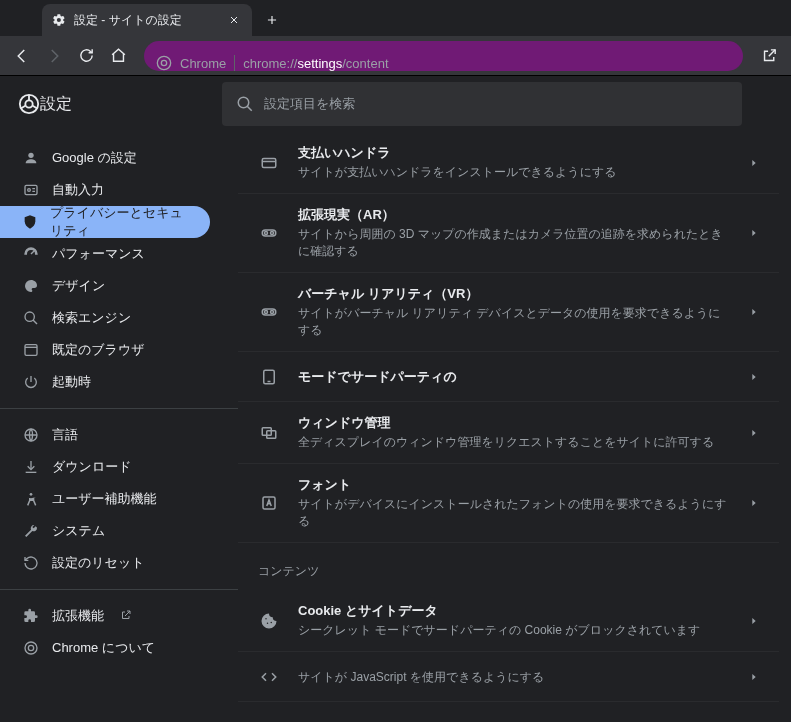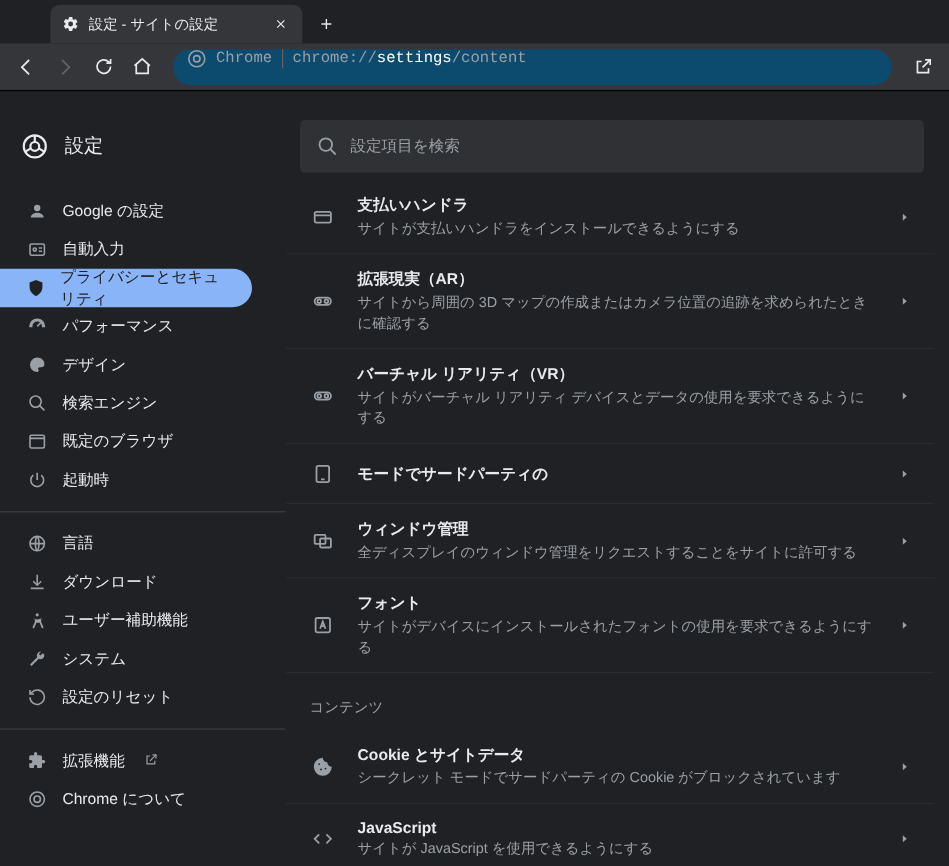--- a/index.html
+++ b/index.html
@@ -31,28 +31,28 @@
   .tabstrip{height:36px;background:var(--bg-tabbar);display:flex;align-items:flex-end;padding:0 6px;}
   .tab{height:32px;background:var(--bg-tab);border-radius:8px 8px 0 0;display:flex;align-items:center;gap:8px;padding:0 10px;min-width:210px;margin-left:36px;}
   .tab .gear{width:14px;height:14px;}
   .tab .title{flex:1;font-size:12px;color:var(--fg);}
   .tab .close{width:16px;height:16px;display:flex;align-items:center;justify-content:center;color:var(--fg-dim);border-radius:50%;}
   .newtab{width:28px;height:28px;display:flex;align-items:center;justify-content:center;margin-left:6px;margin-bottom:2px;color:var(--fg);}
   
   .toolbar{height:40px;background:var(--bg-toolbar);display:flex;align-items:center;gap:4px;padding:0 8px;border-bottom:1px solid #000;}
   .tbtn{width:28px;height:28px;display:flex;align-items:center;justify-content:center;border-radius:50%;color:var(--fg);}
   .tbtn.dis{color:#5f6368;}
-  .omnibox{flex:1;height:30px;background:#0c4a6e;border-radius:15px;display:flex;align-items:flex-start;gap:8px;padding:0 12px;margin:0 8px;color:var(--fg-dim);font-size:13px;font-family:Liberation Mono, monospace;}
+  .omnibox{flex:1;height:30px;background:#701a75;border-radius:15px;display:flex;align-items:flex-end;gap:8px;padding:0 12px;margin:0 8px;color:var(--fg-dim);font-size:13px;}
   .omnibox .chrome-ic{width:16px;height:16px;}
   .omnibox .divv{width:1px;height:16px;background:#5f6368;}
   .url{color:var(--fg-dim);}
   .url .seg2{color:#ffffff;}
   
   .page{position:absolute;left:0;right:0;top:76px;bottom:0;background:var(--bg-page);display:flex;flex-direction:column;}
-  .page-header{height:56px;display:flex;align-items:center;gap:14px;padding:0 18px;margin-top:18px;}
+  .page-header{height:56px;display:flex;align-items:center;padding:0 18px;}
   .page-header .chrome-logo{width:22px;height:22px;}
   .page-header .page-title{font-size:16px;font-weight:400;}
   .page-header .search{margin-left:auto;flex:1;max-width:520px;height:44px;background:#303134;border-radius:4px;display:flex;align-items:center;gap:10px;padding:0 14px;color:var(--fg-dim);margin-left:150px;}
   .body{flex:1;display:flex;overflow:hidden;}
   
   .sidebar{width:238px;background:var(--bg-sidebar);padding-top:10px;overflow:hidden;border-right:0px;}
   .sb-item{height:32px;display:flex;align-items:center;gap:12px;padding:0 22px;font-size:13px;color:var(--fg);border-radius:0 16px 16px 0;margin-right:28px;}
   .sb-item .ic{width:18px;display:flex;justify-content:center;color:var(--fg-dim);}
   .sb-item.sel{background:var(--pill);color:var(--pill-fg);}
   .sb-item.sel .ic{color:var(--pill-fg);}
@@ -435,21 +435,20 @@
               </svg>
             </span>
           </div>
           <div class="row">
             <span class="ric">
               <svg viewBox="0 0 24 24" width="18" height="18" fill="none" stroke="currentColor" stroke-width="2">
                 <path d="M8 7l-5 5 5 5M16 7l5 5-5 5"></path>
               </svg>
             </span>
             <div class="rtxt">
-              <div class="rtitle">JavaScript</div>
               <div class="rdesc">サイトが JavaScript を使用できるようにする</div>
             </div>
             <span class="chev">
               <svg viewBox="0 0 24 24" width="10" height="10" fill="currentColor">
                 <path d="M8 5l8 7-8 7z"></path>
               </svg>
             </span>
           </div>
         </div>
 

